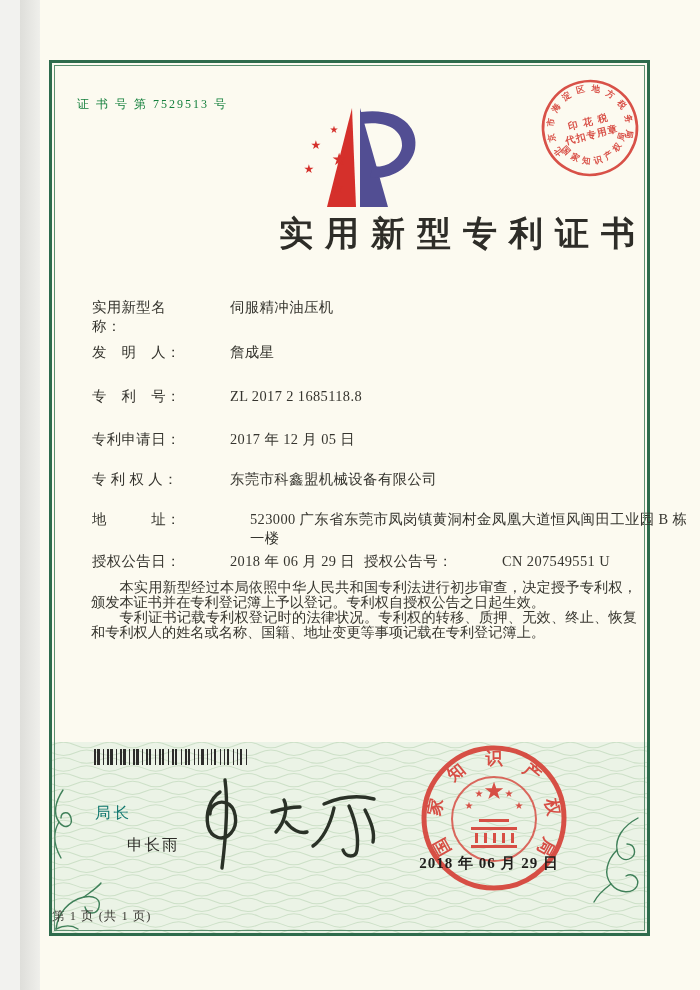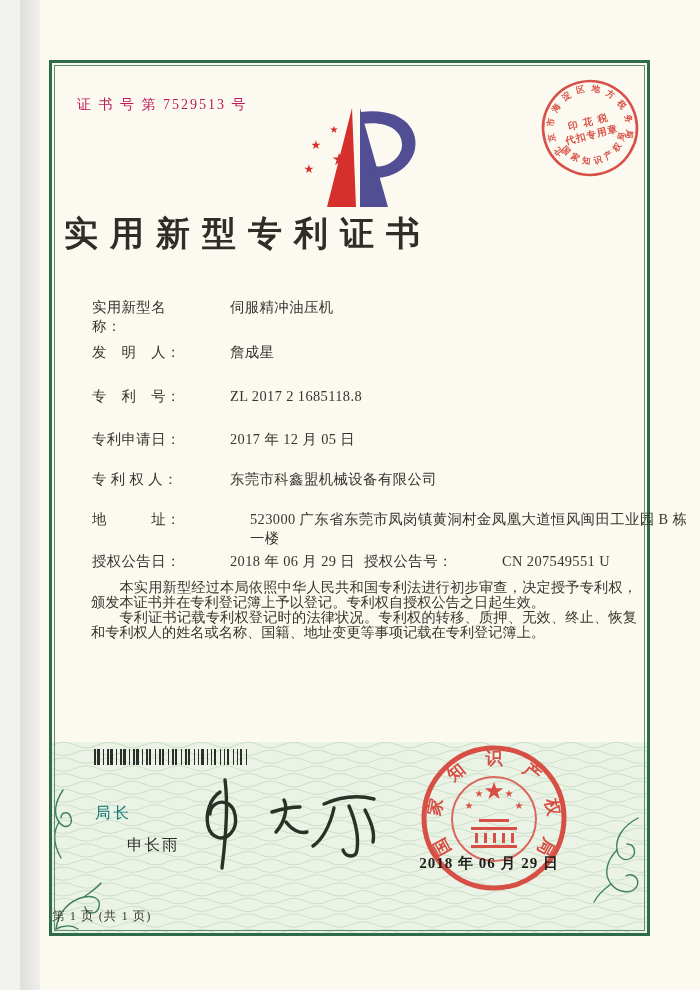--- a/index.html
+++ b/index.html
@@ -4,25 +4,25 @@
 <style>
   html,body{margin:0;padding:0;background:#ffffff;}
   .stage{position:relative;width:700px;height:990px;background:#fcfaf0;overflow:hidden;
          font-family:"Liberation Serif","DejaVu Serif",serif;color:#36352f;}
   .scan-edge-outer{position:absolute;left:0;top:0;width:20px;height:990px;background:#f2f2ef;}
   .scan-edge{position:absolute;left:20px;top:0;width:20px;height:990px;
              background:linear-gradient(90deg,#dededa,#efefeb);}
   .frame{position:absolute;left:49px;top:60px;width:601px;height:876px;
          border:3px solid #2e6b4c;box-sizing:border-box;}
   .inner-line{position:absolute;inset:2px;border:1px solid #5d9070;pointer-events:none;z-index:6;}
-  .cert-no{position:absolute;left:25px;top:33px;font-size:14px;letter-spacing:2px;color:#be185d;z-index:2;}
+  .cert-no{position:absolute;left:25px;top:33px;font-size:12px;letter-spacing:2px;color:#15803d;z-index:2;}
   .logo{position:absolute;left:230px;top:42px;width:140px;height:104px;z-index:2;}
   .tax-seal{position:absolute;left:487px;top:14px;width:102px;height:102px;
             transform:rotate(-14deg);opacity:.93;z-index:2;}
-  .title{position:absolute;left:0;top:148px;width:100%;text-align:left;font-size:34px;
+  .title{position:absolute;left:0;top:148px;width:100%;text-align:right;font-size:34px;
          font-weight:600;letter-spacing:12px;padding-left:12px;box-sizing:border-box;color:#2e2d28;z-index:2;}
   .field{position:absolute;left:40px;display:flex;font-size:14.4px;line-height:19px;
          letter-spacing:.4px;color:#35342e;z-index:2;gap:48px;}
   .f-label{flex:none;width:90px;}
   .f-value{white-space:pre-wrap;}
   .f-value.addr{width:448px;margin-left:20px;}
   .field.right-col{left:312px;}
   .body-text{position:absolute;left:39px;top:517px;width:546px;font-size:14.2px;
              line-height:15px;text-align:justify;color:#37362f;z-index:2;}
   .body-text p{margin:0;text-indent:2em;}

